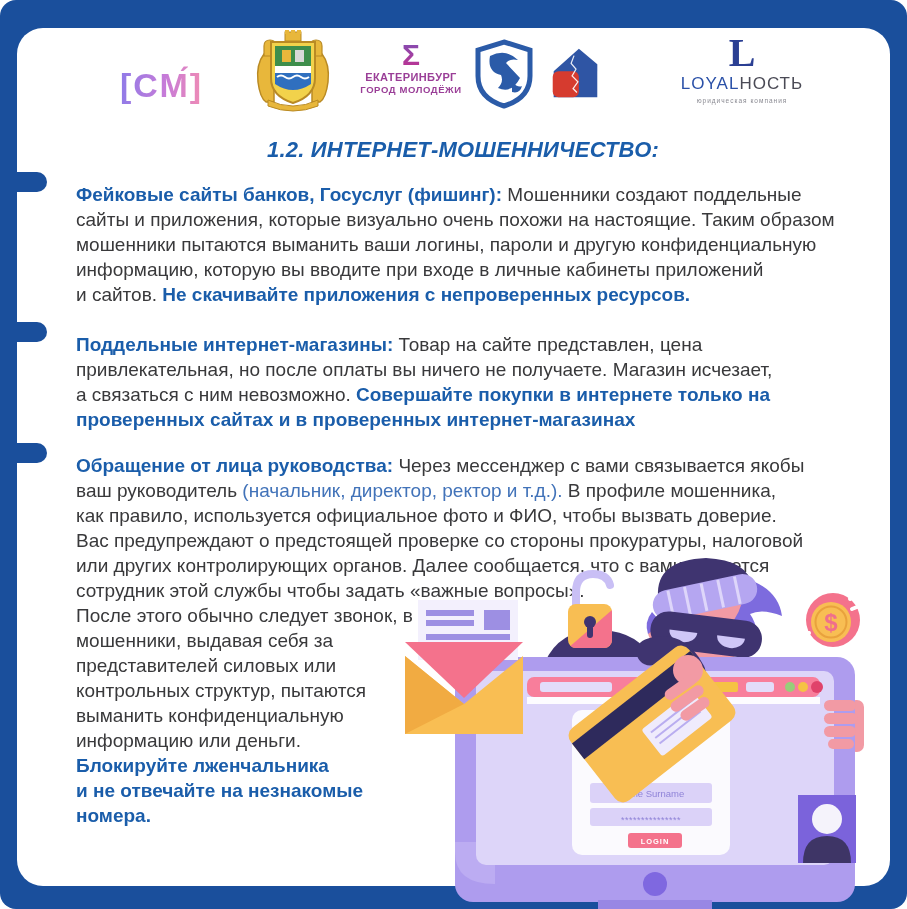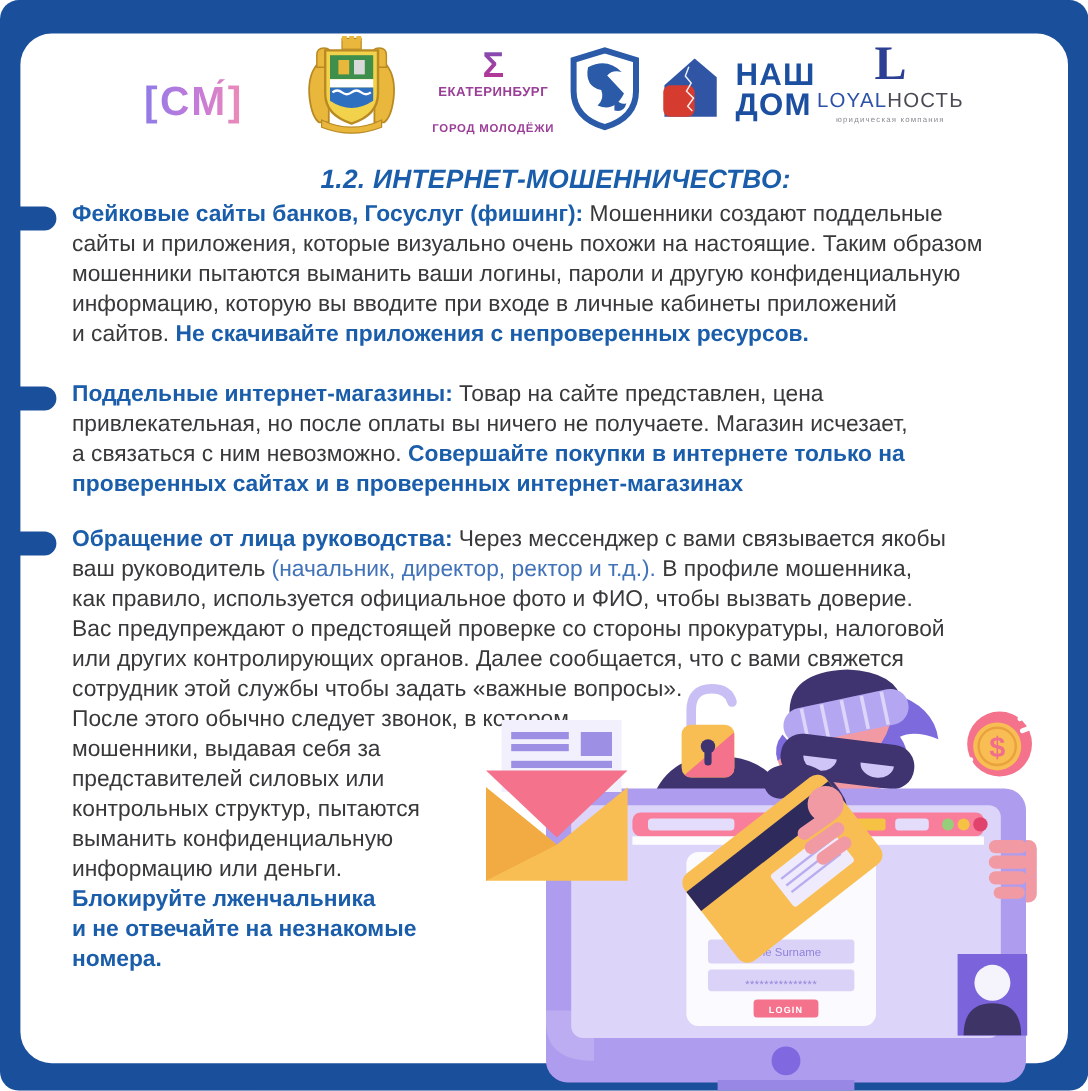--- a/index.html
+++ b/index.html
@@ -12,34 +12,34 @@
 
   
   .logo{position:absolute;z-index:2;}
   .logo-sm{left:120px;top:66px;font-size:34px;font-weight:700;letter-spacing:2px;
     background:linear-gradient(92deg,#8F7BE8 0%,#C77BD8 55%,#F08CB4 100%);
     -webkit-background-clip:text;background-clip:text;color:transparent;text-decoration:underline;}
   .logo-ekb{left:352px;top:40px;width:118px;text-align:center;color:#9A3E97;}
   .ekb-mark{font-size:30px;font-weight:900;line-height:30px;
     background:linear-gradient(180deg,#7E4FB5,#C2308F);-webkit-background-clip:text;background-clip:text;color:transparent;}
   .ekb-l1{font-size:11px;font-weight:700;letter-spacing:.4px;margin-top:1px;}
-  .ekb-l2{font-size:9.5px;font-weight:800;letter-spacing:.6px;margin-top:19px;}
+  .ekb-l2{font-size:9.5px;font-weight:800;letter-spacing:.6px;margin-top:1px;}
   .logo-nashdom{left:544px;top:44px;display:flex;align-items:center;gap:7px;}
   .nd-text{font-size:26px;line-height:25px;font-weight:800;color:#1D4FA1;letter-spacing:1px;}
   .logo-loyal{left:672px;top:32px;width:140px;text-align:center;}
   .loyal-mark{font-family:"Liberation Serif",serif;font-size:40px;line-height:42px;font-weight:700;color:#2B3F93;}
   .loyal-word{font-size:17px;letter-spacing:1px;margin-top:0px;}
   .loyal-a{color:#2B51A8;}
   .loyal-b{color:#4A4A55;}
   .loyal-sub{font-size:6.5px;color:#8A8A92;letter-spacing:1px;margin-top:3px;}
 
   
   .title{position:absolute;left:17px;width:892px;top:137px;text-align:center;z-index:2;
     color:#1A5DAA;font-weight:700;font-style:italic;font-size:22px;letter-spacing:.2px;}
-  .para{position:absolute;left:60px;width:822px;margin:0;z-index:2;
+  .para{position:absolute;left:60px;width:822px;margin:16px;z-index:2;
     font-size:19px;line-height:25px;color:#39393B;white-space:pre-line;}
   .p1{top:166px;}
   .p2{top:316px;}
   .p3{top:437px;}
   .lead{font-weight:700;color:#1A5DAA;}
   .italic-blue{color:#4273B9;}
 
   .bullet{position:absolute;left:0;width:47px;height:20px;background:#1A4F9C;
     border-radius:0 10px 10px 0;z-index:3;}
   .b1{top:172px;} .b2{top:322px;} .b3{top:443px;}
@@ -85,24 +85,20 @@
   <path d="M18,18 Q34,10 46,22 Q38,20 34,25 L48,40 Q40,56 26,50 Q32,44 29,37 Q15,34 18,18 Z" fill="#2B5BA8"></path>
   <path d="M40,44 q6,6 10,4 q-2,8 -10,6 Z" fill="#2B5BA8"></path>
 </svg>
 
 <div class="logo logo-nashdom">
   <svg width="62" height="62" viewBox="0 0 64 64">
     <path d="M10,28 L36,5 L55,21 L55,55 L10,55 Z" fill="#2F55A4"></path>
     <rect x="9" y="28" width="27" height="27" rx="6" fill="#D63B2F"></rect>
     <path d="M31,12 L28,20 L33,26 L29,33 L35,39 L30,46 L34,50" stroke="#FFFFFF" stroke-width="1.3" fill="none" opacity="0.9"></path>
   </svg>
-  <div class="nd-text">
-    <div>НАШ</div>
-    <div>ДОМ</div>
-  </div>
 </div>
 
 <div class="logo logo-loyal">
   <div class="loyal-mark">L</div>
   <div class="loyal-word"><span class="loyal-a">LOYAL</span><span class="loyal-b">НОСТЬ</span></div>
   <div class="loyal-sub">юридическая компания</div>
 </div>
 
 <div class="title">1.2. ИНТЕРНЕТ-МОШЕННИЧЕСТВО:</div>
 

